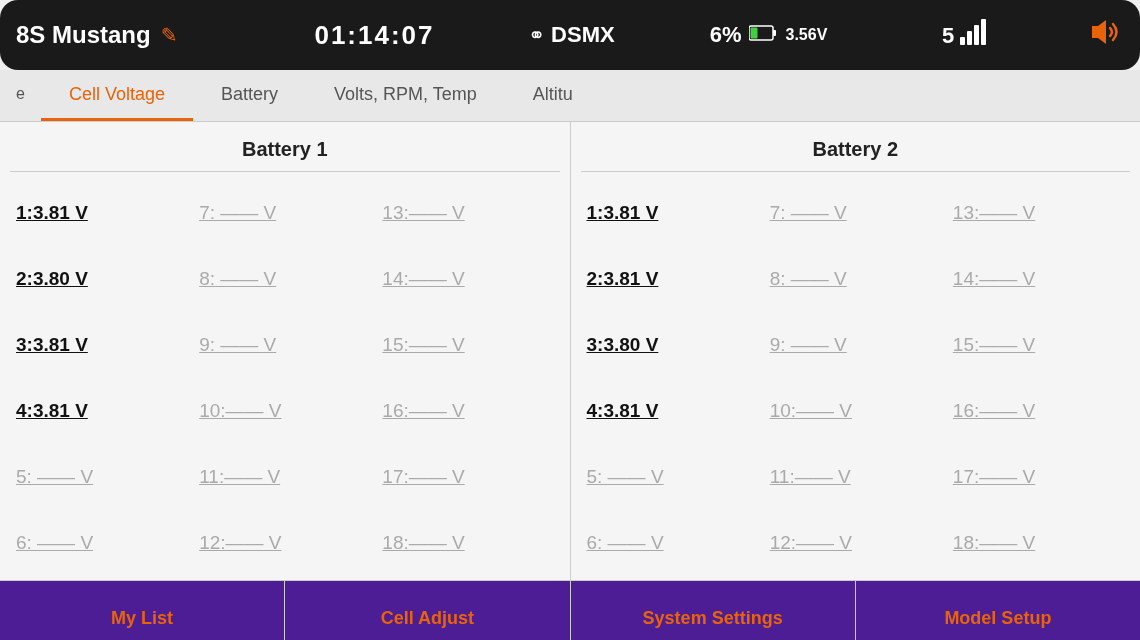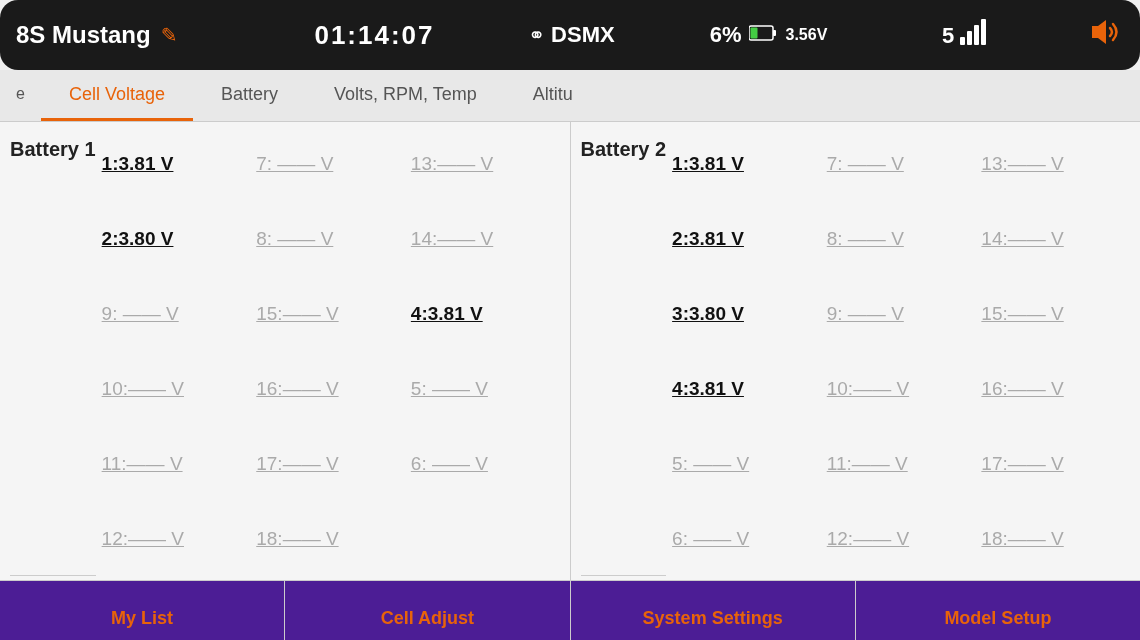--- a/index.html
+++ b/index.html
@@ -142,21 +142,21 @@
     }
 
     #batteries-container {
       display: flex;
       flex: 1;
     }
 
     .battery-section {
       flex: 1;
       display: flex;
-      flex-direction: row;
+      flex-direction: column;
       border-right: 1px solid #ccc;
       padding: 0 10px;
     }
 
     .battery-section:last-child {
       border-right: none;
     }
 
     .battery-header {
       text-align: center;
@@ -286,20 +286,21 @@
 
     <div class="battery-section">
       <div class="battery-header">Battery 1</div>
       <div class="cells-grid">
         <div class="cell-item active">1:3.81 V</div>
         <div class="cell-item inactive">7: —— V</div>
         <div class="cell-item inactive">13:—— V</div>
         <div class="cell-item active">2:3.80 V</div>
         <div class="cell-item inactive">8: —— V</div>
         <div class="cell-item inactive">14:—— V</div>
+        <div class="cell-item active">3:3.81 V</div>
         <div class="cell-item inactive">9: —— V</div>
         <div class="cell-item inactive">15:—— V</div>
         <div class="cell-item active">4:3.81 V</div>
         <div class="cell-item inactive">10:—— V</div>
         <div class="cell-item inactive">16:—— V</div>
         <div class="cell-item inactive">5: —— V</div>
         <div class="cell-item inactive">11:—— V</div>
         <div class="cell-item inactive">17:—— V</div>
         <div class="cell-item inactive">6: —— V</div>
         <div class="cell-item inactive">12:—— V</div>

